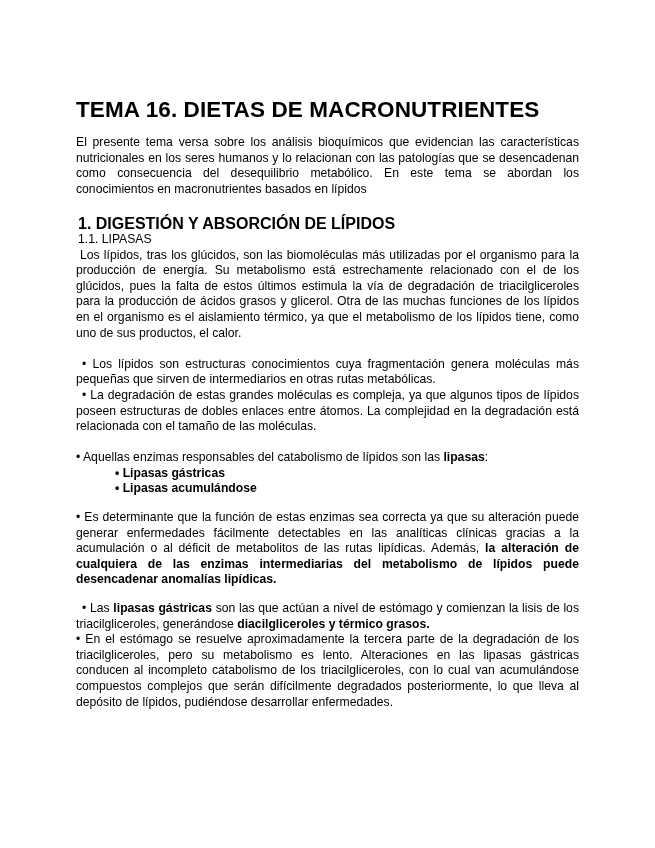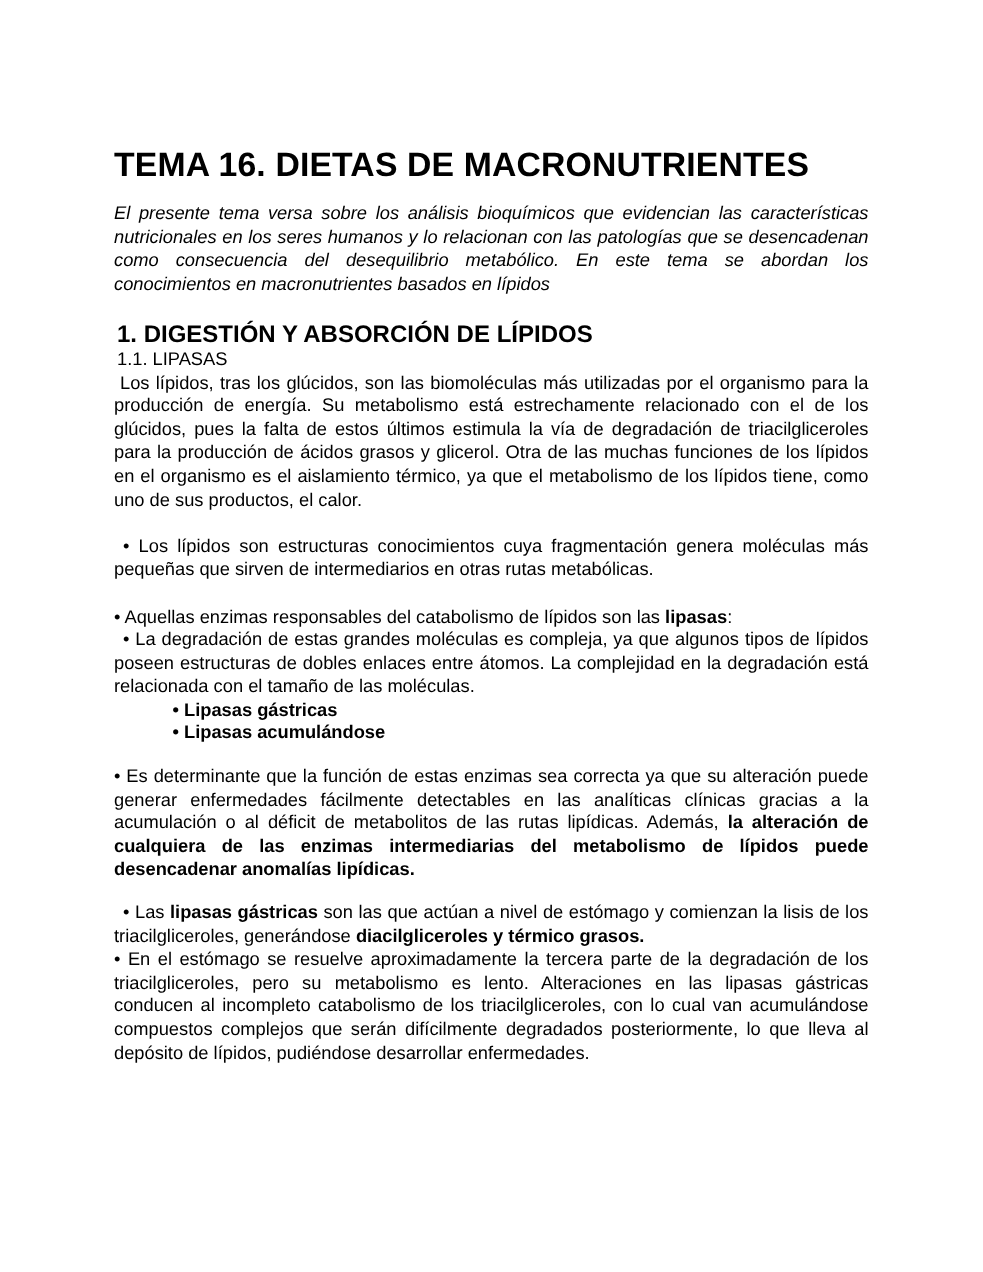--- a/index.html
+++ b/index.html
@@ -29,21 +29,21 @@
       line-height: 27px;
       letter-spacing: 0.1px;
     }
     .title span { display: block; }
     .para {
       margin: 0;
       font-size: 12.2px;
       line-height: 15.6px;
       text-align: justify;
     }
-    .intro { margin-top: 12px; font-style: italic; }
+    .intro { margin-top: 12px; }
     .h1 {
       margin: 19px 0 0 2px;
       font-size: 16px;
       line-height: 15.6px;
       font-weight: bold;
     }
     .h2 {
       margin: 0 0 0 2px;
       font-size: 12.2px;
       line-height: 15.6px;
@@ -75,23 +75,23 @@
   </h1>
 
   <p class="para intro">El presente tema versa sobre los análisis bioquímicos que evidencian las características nutricionales en los seres humanos y lo relacionan con las patologías que se desencadenan como consecuencia del desequilibrio metabólico. En este tema se abordan los conocimientos en macronutrientes basados en lípidos</p>
 
   <h2 class="h1">1. DIGESTIÓN Y ABSORCIÓN DE LÍPIDOS</h2>
   <h3 class="h2">1.1. LIPASAS</h3>
 
   <p class="para indent-first">Los lípidos, tras los glúcidos, son las biomoléculas más utilizadas por el organismo para la producción de energía. Su metabolismo está estrechamente relacionado con el de los glúcidos, pues la falta de estos últimos estimula la vía de degradación de triacilgliceroles para la producción de ácidos grasos y glicerol. Otra de las muchas funciones de los lípidos en el organismo es el aislamiento térmico, ya que el metabolismo de los lípidos tiene, como uno de sus productos, el calor.</p>
 
   <p class="para indent-bullet gap-1">• Los lípidos son estructuras conocimientos cuya fragmentación genera moléculas más pequeñas que sirven de intermediarios en otras rutas metabólicas.</p>
+  <p class="para indent-bullet">• La degradación de estas grandes moléculas es compleja, ya que algunos tipos de lípidos poseen estructuras de dobles enlaces entre átomos. La complejidad en la degradación está relacionada con el tamaño de las moléculas.</p>
+
   <p class="para gap-1"><span>• Aquellas enzimas responsables del catabolismo de lípidos son las </span><b>lipasas</b><span>:</span></p>
-
-  <p class="para indent-bullet">• La degradación de estas grandes moléculas es compleja, ya que algunos tipos de lípidos poseen estructuras de dobles enlaces entre átomos. La complejidad en la degradación está relacionada con el tamaño de las moléculas.</p>
   <ul class="sublist">
     <li>Lipasas gástricas</li>
     <li>Lipasas acumulándose</li>
   </ul>
 
   <p class="para gap-2"><span>• Es determinante que la función de estas enzimas sea correcta ya que su alteración puede generar enfermedades fácilmente detectables en las analíticas clínicas gracias a la acumulación o al déficit de metabolitos de las rutas lipídicas. Además, </span><b>la alteración de cualquiera de las enzimas intermediarias del metabolismo de lípidos puede desencadenar anomalías lipídicas.</b></p>
 
   <p class="para indent-bullet gap-2"><span>• Las </span><b>lipasas gástricas</b><span> son las que actúan a nivel de estómago y comienzan la lisis de los triacilgliceroles, generándose </span><b>diacilgliceroles y térmico grasos.</b></p>
   <p class="para">• En el estómago se resuelve aproximadamente la tercera parte de la degradación de los triacilgliceroles, pero su metabolismo es lento. Alteraciones en las lipasas gástricas conducen al incompleto catabolismo de los triacilgliceroles, con lo cual van acumulándose compuestos complejos que serán difícilmente degradados posteriormente, lo que lleva al depósito de lípidos, pudiéndose desarrollar enfermedades.</p>
 </div>

